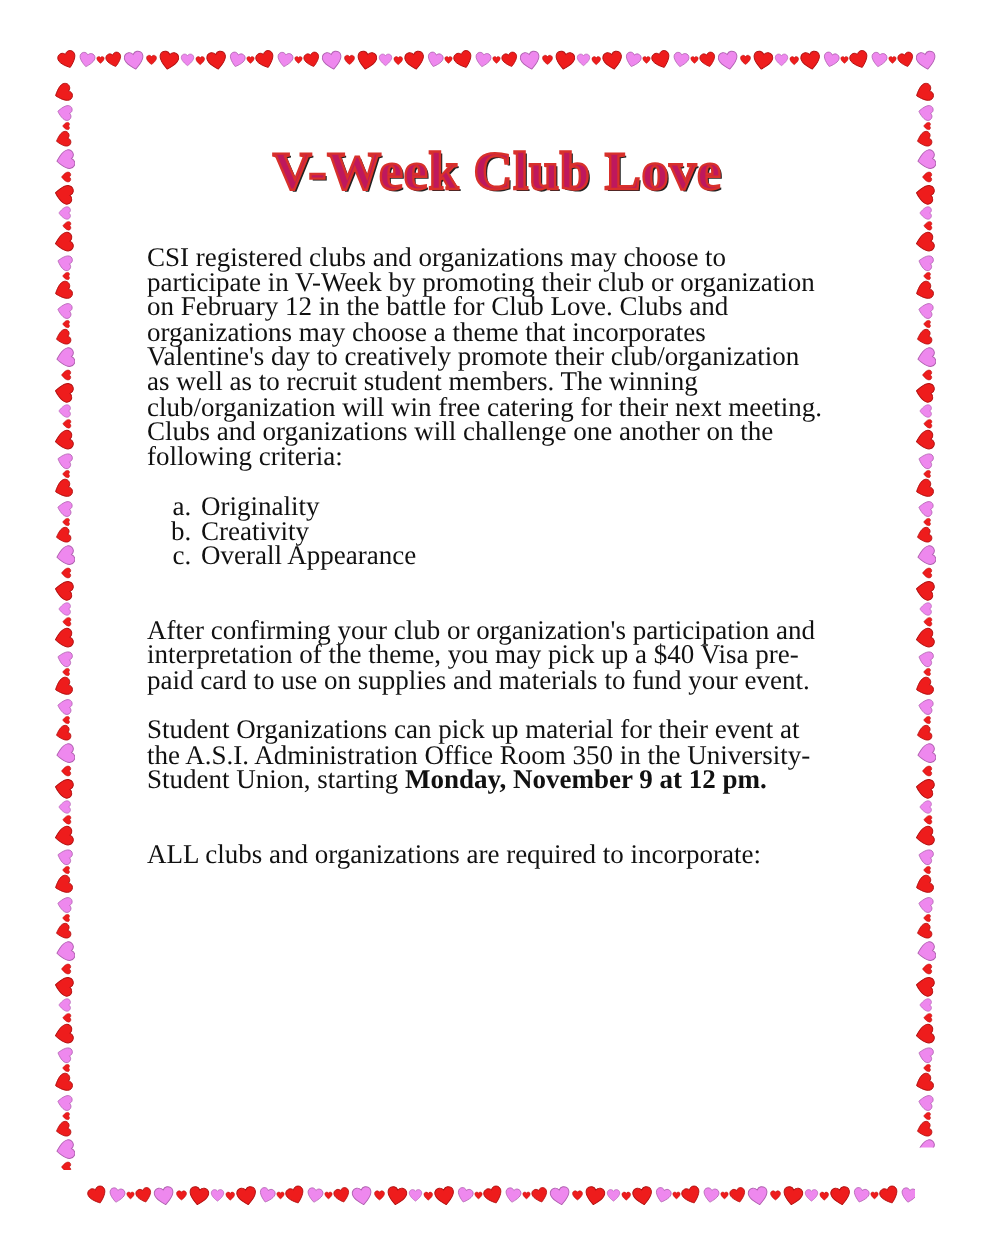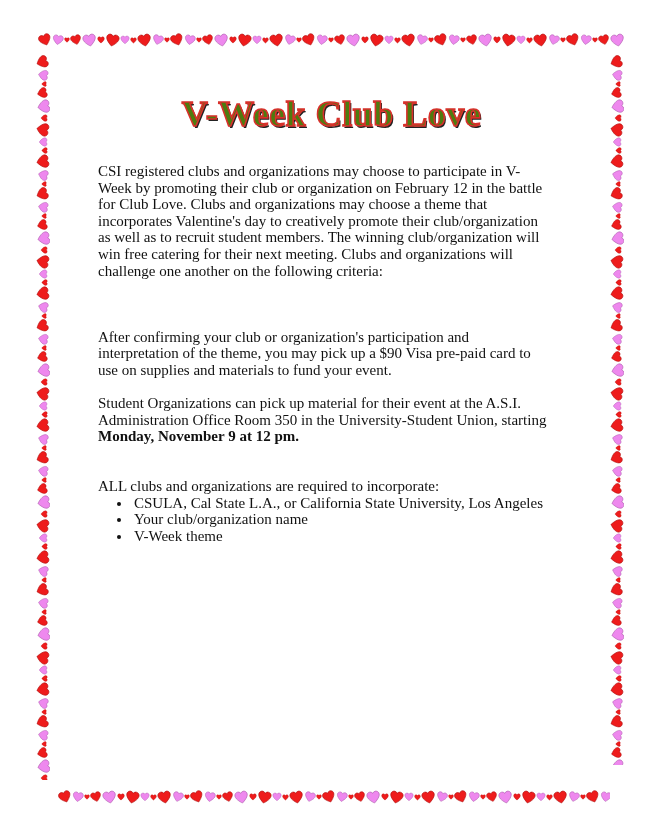--- a/index.html
+++ b/index.html
@@ -5,26 +5,26 @@
   html, body { margin: 0; padding: 0; background: #ffffff; }
   body { width: 663px; height: 838px; position: relative; overflow: hidden;
          font-family: "Liberation Serif", "DejaVu Serif", serif; color: #111; }
   .border-h { position: absolute; height: 16px; display: flex; align-items: center; overflow: hidden; }
   .border-v { position: absolute; width: 14px; display: flex; flex-direction: column; align-items: center; overflow: hidden; }
   .heart { display: inline-block; flex: none; }
   .title {
     position: absolute; left: 0; width: 663px; top: 93px; text-align: center;
     font-family: "Liberation Serif", "DejaVu Serif", serif; font-weight: bold;
     font-size: 36px; letter-spacing: 0.5px;
-    color: #4d7c0f;
+    color: #be185d;
     -webkit-text-stroke: 1.6px #d8302b;
     text-shadow: 1.5px 1.5px 0 #222;
   }
   .content { position: absolute; left: 98px; top: 163px; width: 450px;
-             font-size: 15px; line-height: 16.6px; }
+             font-size: 18px; line-height: 16.6px; }
   .content p { margin: 0; }
   .gap1 { height: 16.6px; }
   .gap2 { height: 33px; }
   ol.criteria { margin: 0; padding-left: 34px; list-style: lower-alpha; }
   ol.criteria li { padding-left: 2px; }
   ul.req { margin: 0; padding-left: 34px; list-style: disc; }
   ul.req li { padding-left: 2px; }
   .italic { font-style: italic; }
   .bold { font-weight: bold; }
 </style>
@@ -740,27 +740,27 @@
     <svg width="15" height="15" viewBox="0 0 24 24" class="heart" style="transform: rotate(80deg); margin-bottom: 0px; margin-left: 0px;">
       <path d="M12 21 C12 21 2 14 2 8 C2 4.5 4.8 2.5 7.5 2.5 C9.5 2.5 11 3.7 12 5.2 C13 3.7 14.5 2.5 16.5 2.5 C19.2 2.5 22 4.5 22 8 C22 14 12 21 12 21 Z" fill="#ee88ee" stroke="#b060b0" stroke-width="1"></path>
     </svg>
   </div>
 
 <div class="title">V-Week Club Love</div>
 
 <div class="content">
   <p>CSI registered clubs and organizations may choose to participate in V-Week by promoting their club or organization on February 12 in the battle for Club Love. Clubs and organizations may choose a theme that incorporates Valentine's day to creatively promote their club/organization as well as to recruit student members. The winning club/organization will win free catering for their next meeting. Clubs and organizations will challenge one another on the following criteria:</p>
   <div class="gap1"></div>
+  <ol class="criteria">
+    <li>Originality</li>
+    <li>Creativity</li>
+    <li>Overall Appearance</li>
+  </ol>
   <div class="gap2"></div>
-  <p>After confirming your club or organization's participation and interpretation of the theme, you may pick up a $90 Visa pre-paid card to use on supplies and materials to fund your event.</p>
+  <p>After confirming your club or organization's participation and interpretation of the theme, you may pick up a $40 Visa pre-paid card to use on supplies and materials to fund your event.</p>
   <div class="gap1"></div>
   <p>
     <span>Student Organizations can pick up material for their event at the A.S.I. Administration Office Room 350 in the University-Student Union, starting</span>
     <span class="bold">Monday, November 9 at 12 pm.</span>
   </p>
   <div class="gap2"></div>
   <p>ALL clubs and organizations are required to incorporate:</p>
-  <ul class="req">
-    <li>CSULA, Cal State L.A., or California State University, Los Angeles</li>
-    <li>Your club/organization name</li>
-    <li>V-Week theme</li>
-  </ul>
 </div>
 
 </body></html>

